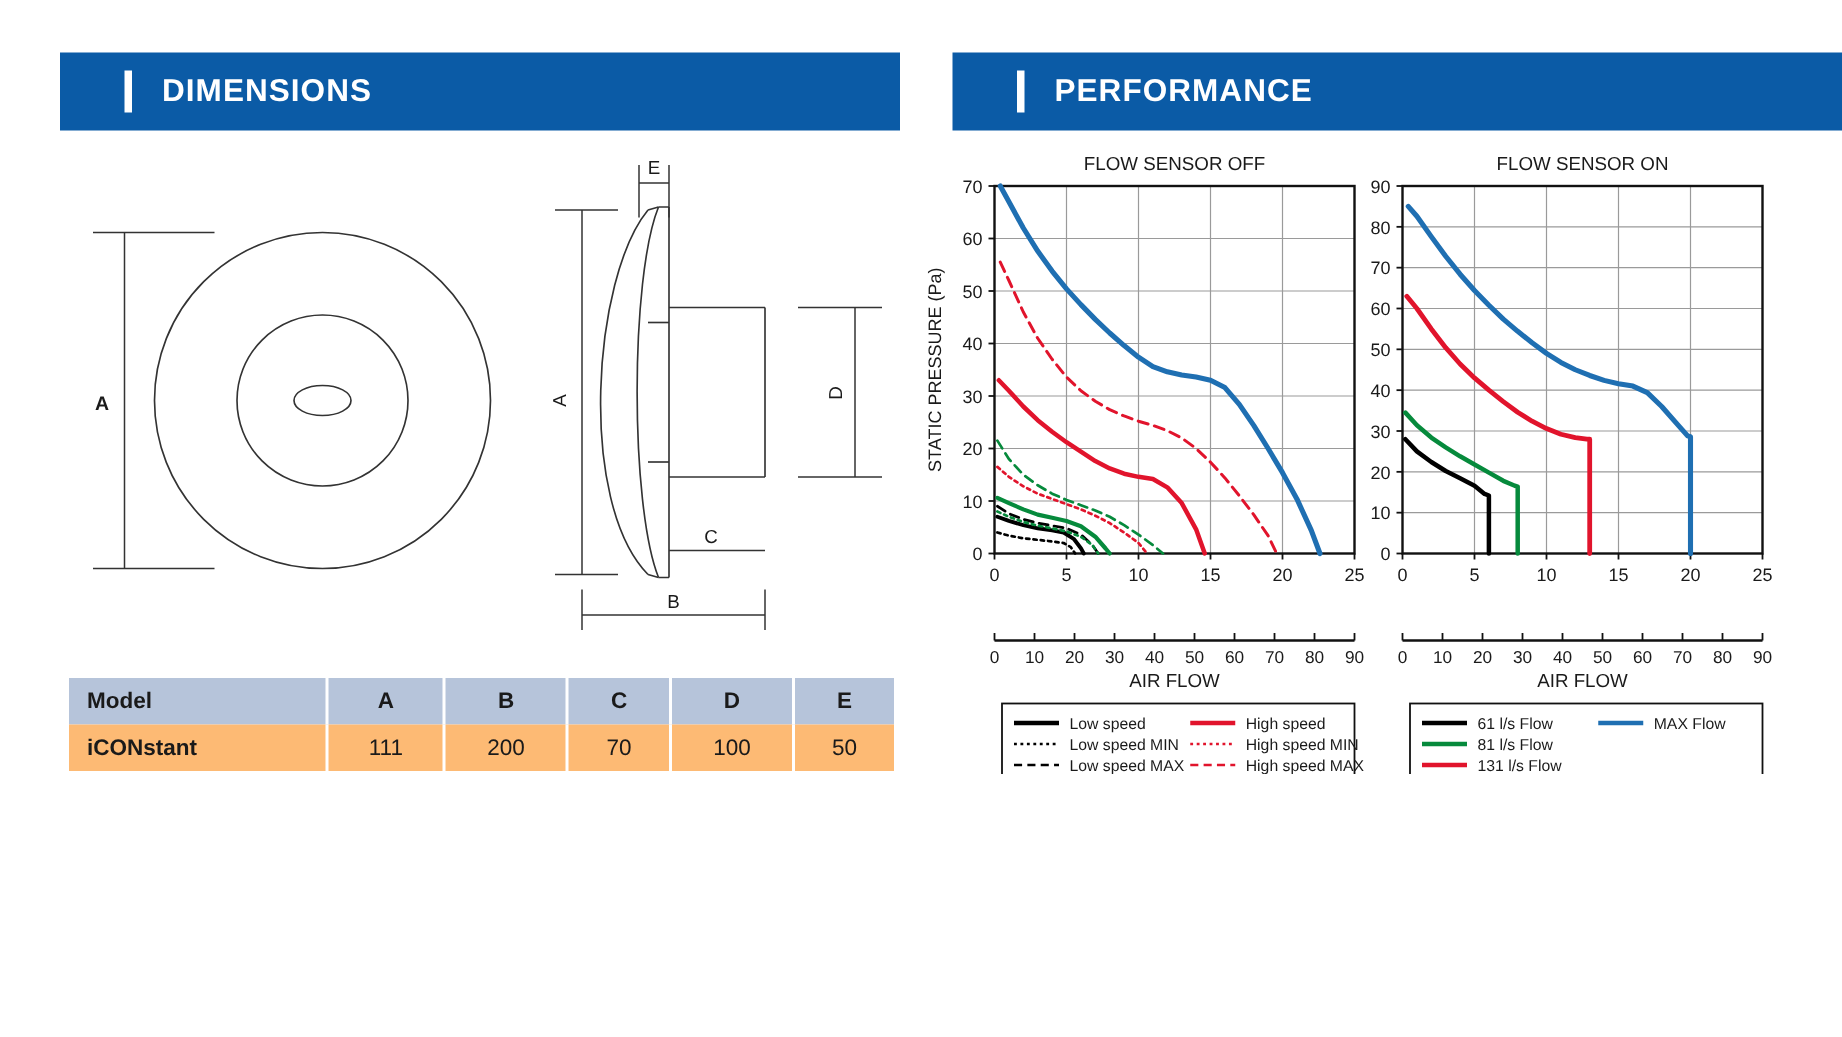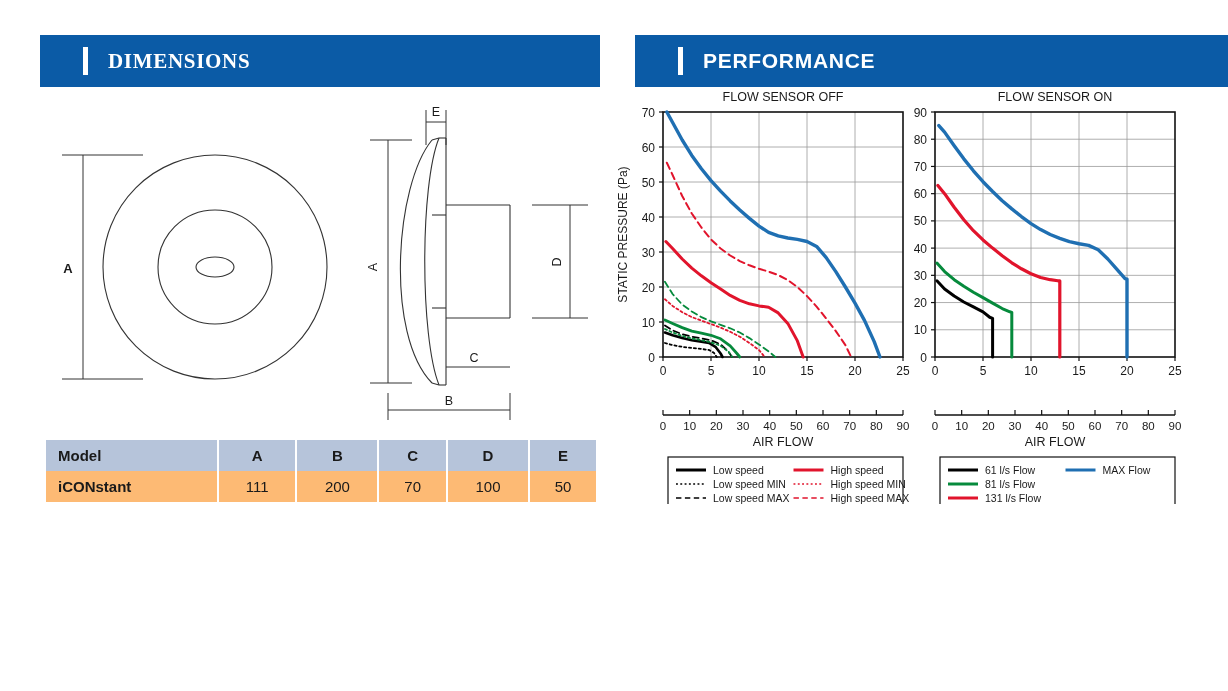--- a/index.html
+++ b/index.html
@@ -19,43 +19,43 @@
     display: flex; align-items: center;
   }
   .banner .accent {
     width: 5px; height: 28px; background:#ffffff;
     margin-left: 43px; flex: 0 0 auto;
   }
   .banner .btitle {
     color:#ffffff; font-size: 21px; font-weight: bold;
     letter-spacing: .7px; margin-left: 20px; white-space: nowrap;
   }
-  #banner-dimensions { left: 40px; top: 35px; width: 560px; font-family: Liberation Serif, serif; }
+  #banner-dimensions { left: 40px; top: 35px; width: 560px; }
   #banner-performance { left: 635px; top: 35px; width: 607px; }
 
   
   .drawings { position:absolute; left:40px; top:105px; width:560px; height:320px; }
 
   
   .dim-table {
-    position: absolute; left: 46px; top: 440px;
+    position: absolute; left: 46px; top: 452px;
     width: 550px; border-collapse: collapse;
   }
   .dim-table th, .dim-table td {
     font-size: 15px; height: 31px; padding: 0 12px;
     border-right: 2px solid #ffffff;
     text-align: center; color:#1a1a1a;
   }
   .dim-table th:last-child, .dim-table td:last-child { border-right:none; }
   .dim-table thead th { background: #b6c4da; font-weight: bold; }
   .dim-table tbody td { background: #fdba74; }
   .dim-table .colmodel { text-align: left; width: 172px; font-weight: bold; }
 
   
-  .charts { position:absolute; left:610px; top:84px; width:590px; height:420px; }
+  .charts { position:absolute; left:610px; top:96px; width:590px; height:420px; }
   svg text { font-family: "Liberation Sans", sans-serif; fill:#1a1a1a; }
 </style>
 </head>
 <body>
 
 <div class="page">
 
   <div class="banner" id="banner-dimensions">
     <div class="accent"></div>
     <div class="btitle">DIMENSIONS</div>

